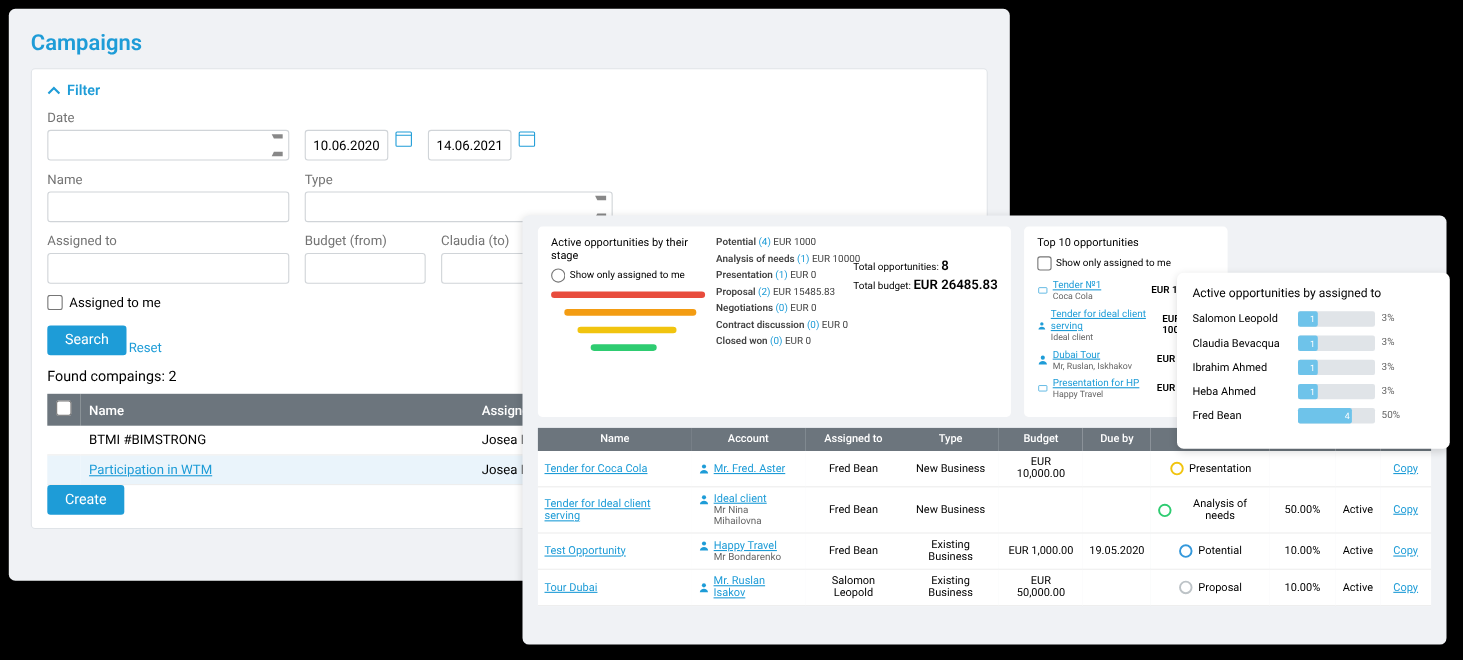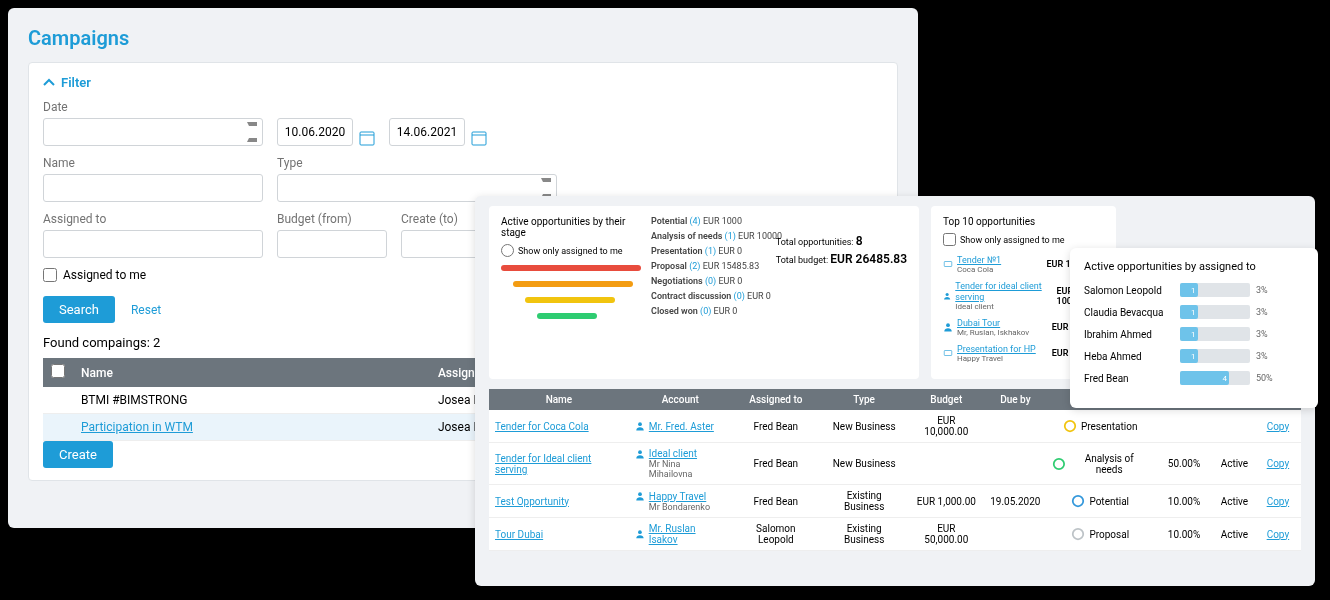--- a/index.html
+++ b/index.html
@@ -11,21 +11,21 @@
 .camp h1{color:#1e9cd7;font-size:20px;font-weight:600;margin:8px 0 12px}
 .camp-body{background:#fff;border:1px solid #e0e4e8;border-radius:4px;padding:12px 14px}
 .filter-row{display:flex;align-items:center;color:#1e9cd7;font-size:13px;font-weight:600;cursor:pointer;margin-bottom:10px}
 .filter-row svg{margin-right:6px}
 .lbl{font-size:12px;color:#737373;margin-bottom:4px;display:block}
 .ctrl{height:28px;border:1px solid #d0d4d8;border-radius:3px;padding:0 6px;font-size:12px;width:100%}
 .row{display:flex;gap:14px;margin-bottom:10px}
 .col{flex:0 0 auto}
 .sel-sort{width:220px;position:relative}
 .sel-sort::after{content:"";position:absolute;right:6px;top:50%;transform:translateY(-50%);width:8px;height:12px;border-top:4px solid #888;border-bottom:4px solid #888;border-left:2px solid transparent}
-.date-in{display:flex;align-items:flex-end;gap:6px}
+.date-in{display:flex;align-items:flex-start;gap:6px}
 .date-in input{width:76px;text-align:center}
 .cal{width:16px;height:16px;fill:#1e9cd7}
 .chk{display:flex;align-items:flex-end;font-size:12px;gap:6px}
 .chk input{width:14px;height:14px}
 .btn{border:none;border-radius:3px;padding:6px 16px;font-size:13px;cursor:pointer}
 .btn-blue{background:#1e9cd7;color:#fff}
 .btn-reset{background:none;color:#1e9cd7;text-decoration:none;font-size:12px}
 .found{font-size:13px;margin:12px 0 8px}
 table{width:100%;border-collapse:collapse;font-size:12px}
 .camp th{background:#6c757d;color:#fff;text-align:left;padding:6px 8px;font-weight:500}
@@ -124,29 +124,29 @@
     <div class="row">
       <div class="col" style="width:220px">
         <label class="lbl">Assigned to</label>
         <input class="ctrl" style="">
       </div>
       <div class="col" style="width:110px">
         <label class="lbl">Budget (from)</label>
         <input class="ctrl" style="">
       </div>
       <div class="col" style="width:110px">
-        <label class="lbl">Create (to)</label>
+        <label class="lbl">Claudia (to)</label>
         <input class="ctrl" style="">
       </div>
     </div>
     <div class="chk" style="margin-bottom:14px">
       <input type="checkbox" style="">
       <span>Assigned to me</span>
     </div>
-    <div style="display:flex;gap:16px;align-items:center">
+    <div style="display:flex;gap:2px;align-items:flex-end">
       <button class="btn btn-blue">Search</button>
       <a class="btn-reset">Reset</a>
     </div>
     <div class="found">Found compaings: 2</div>
     <table>
       <thead>
           <tr>
         <th style="width:30px"><input type="checkbox" class="hdrchk" style=""></th>
         <th>Name</th>
         <th>Assigned to</th>

